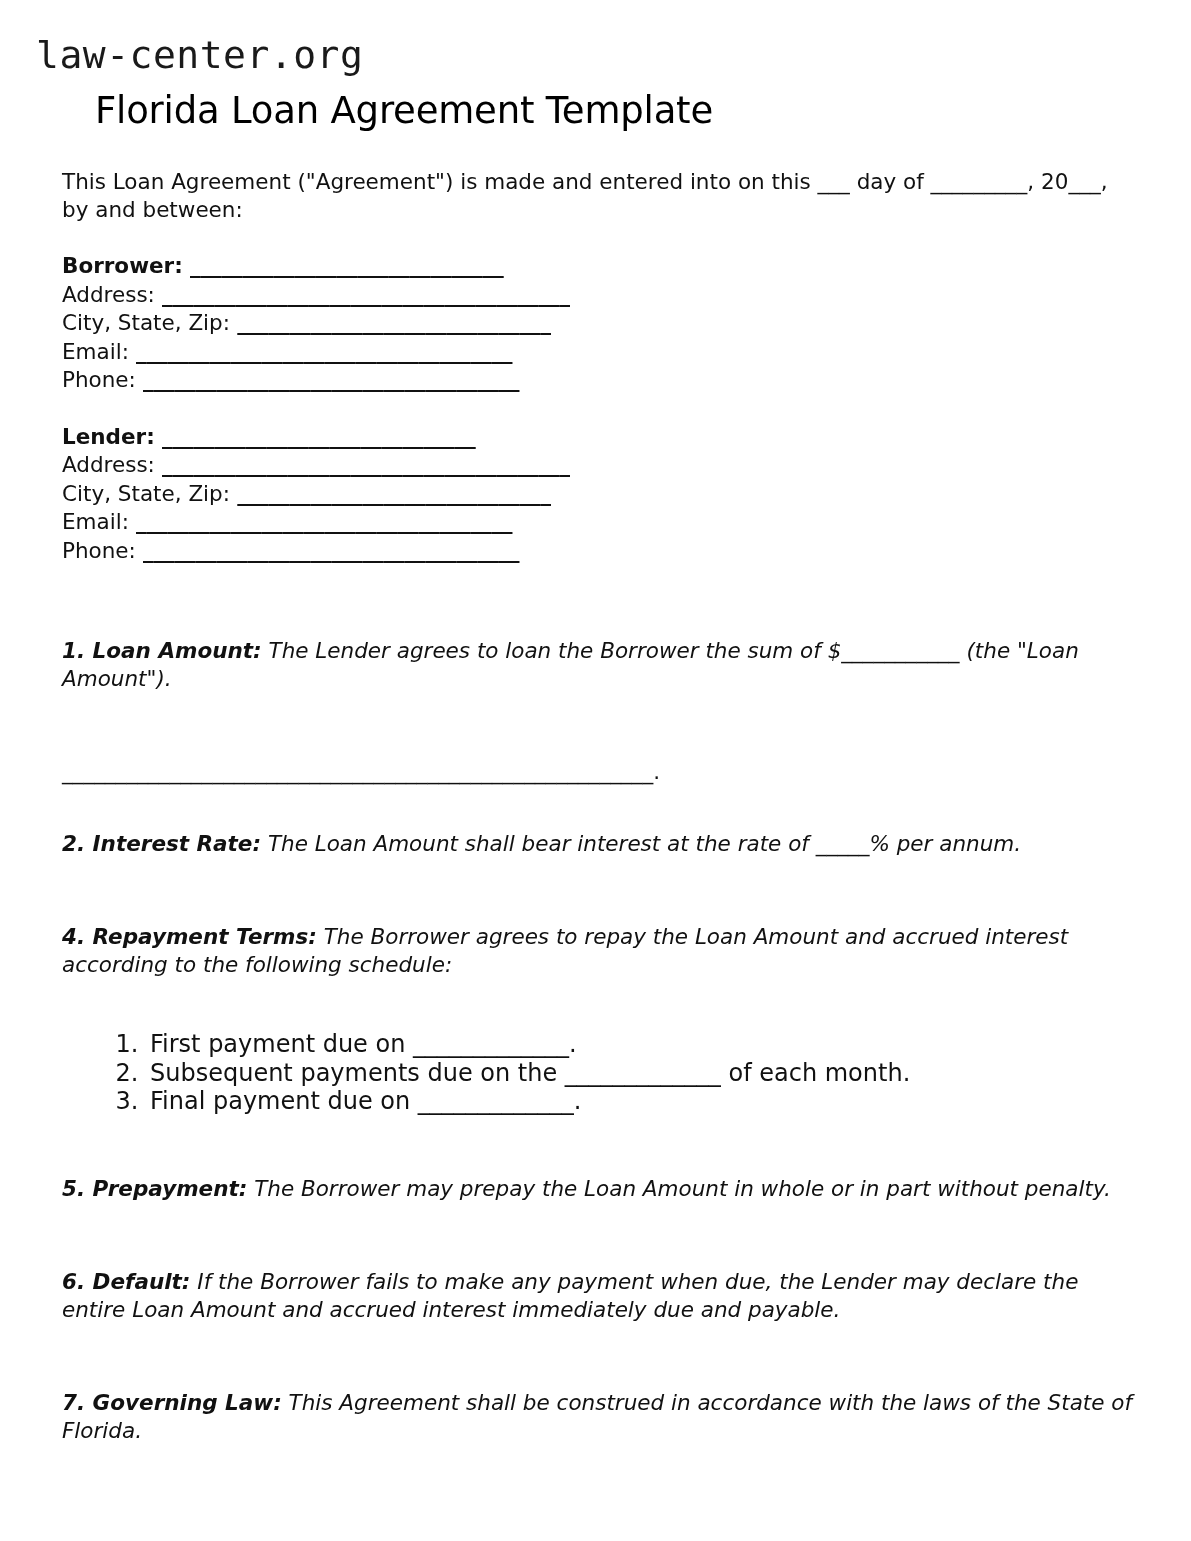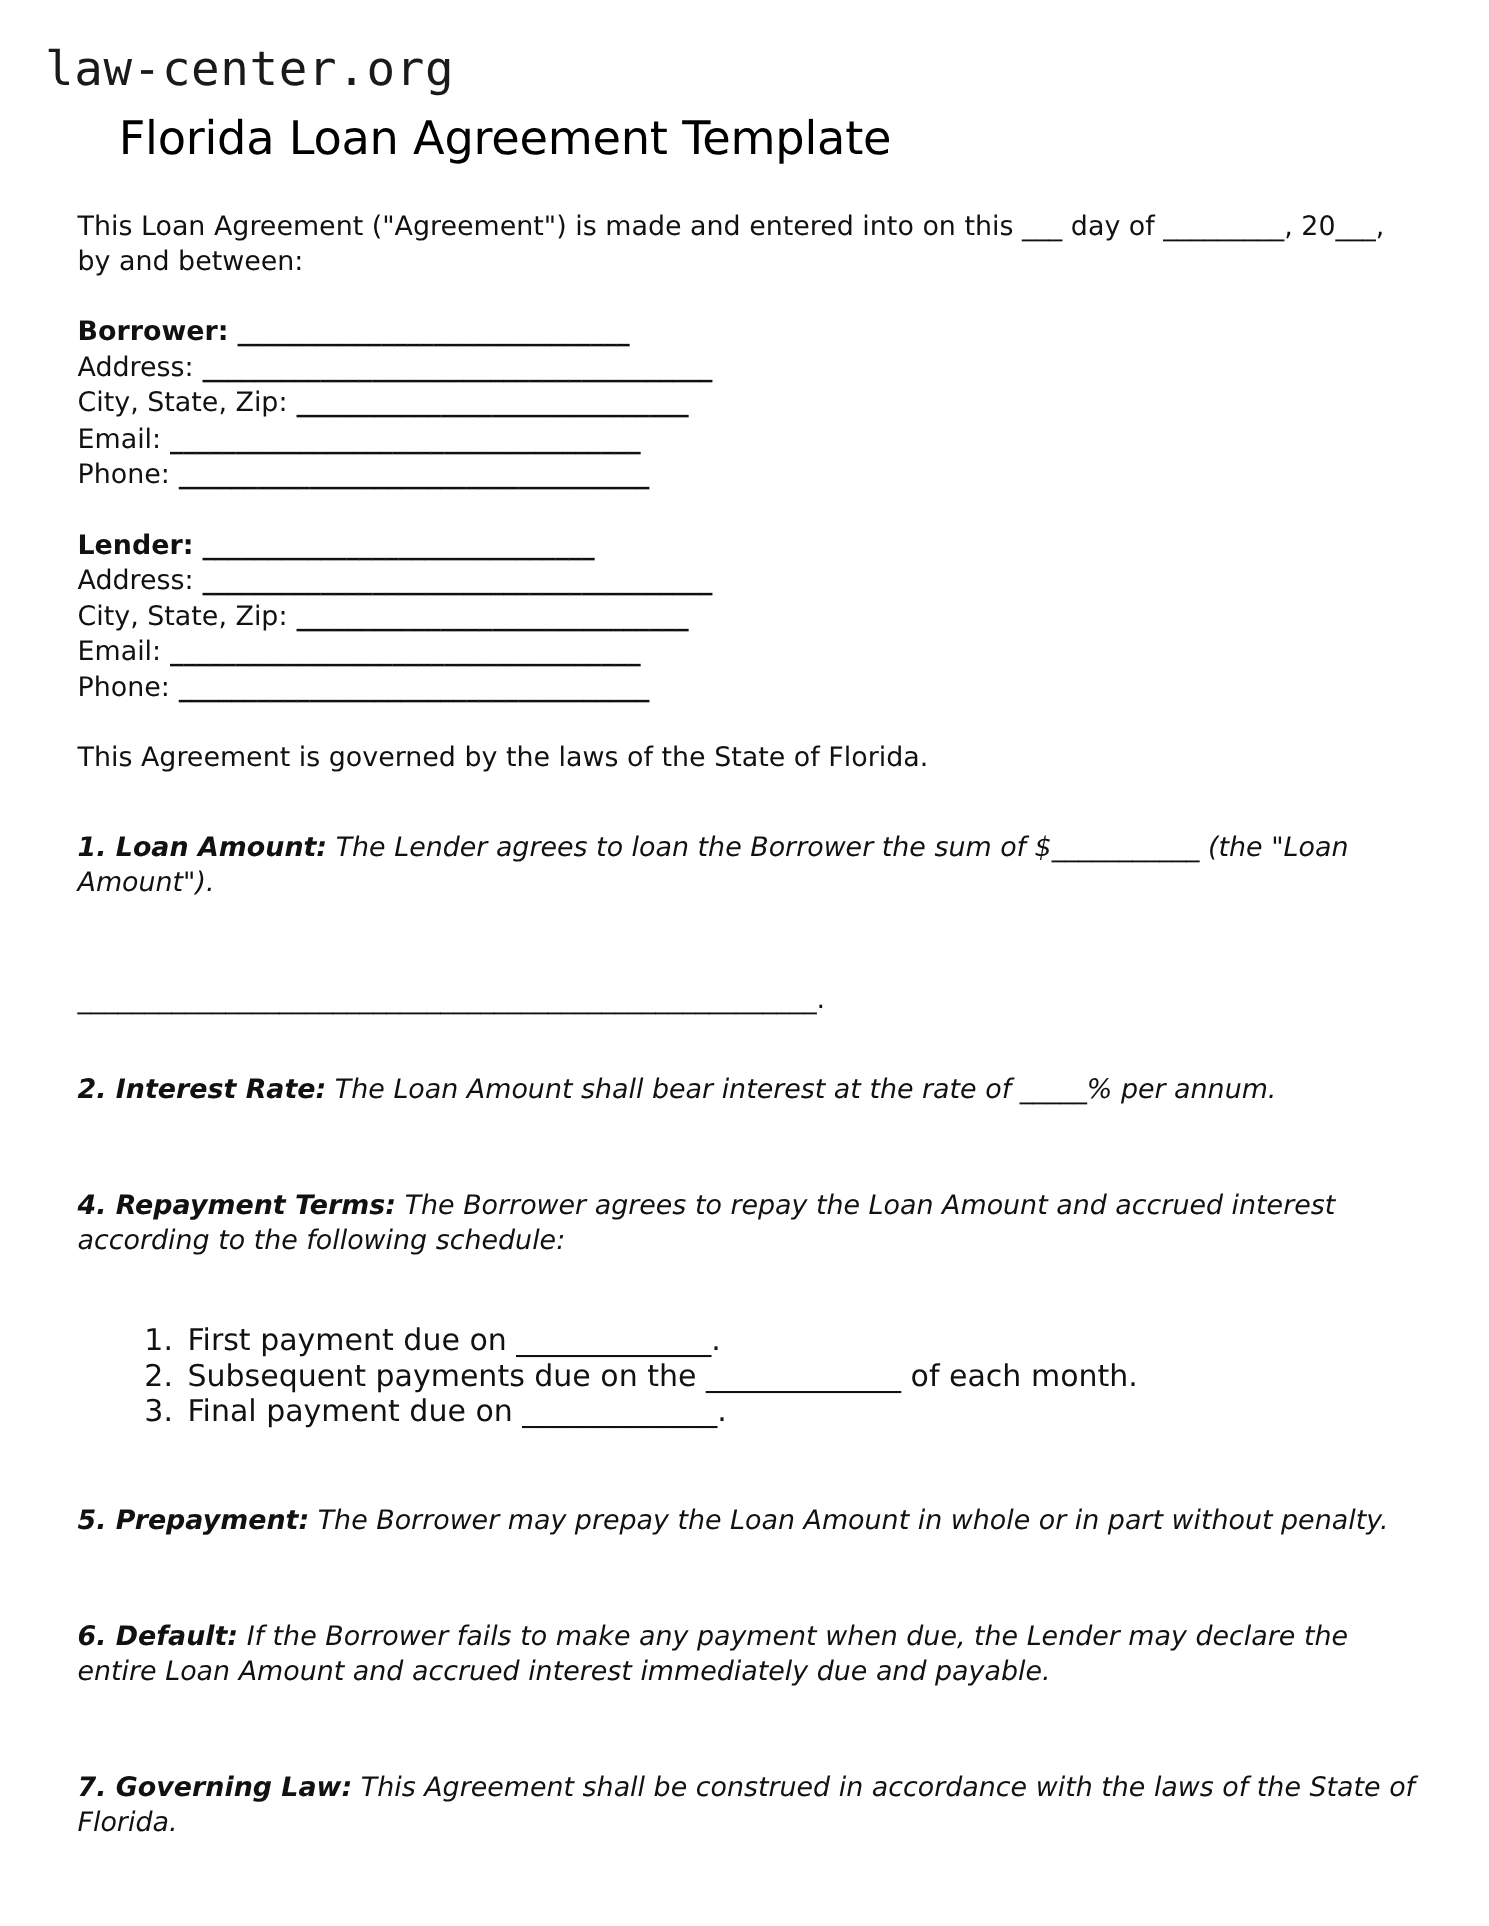--- a/index.html
+++ b/index.html
@@ -135,21 +135,20 @@
     <div class="party-block">
       <div class="party-line"><span class="lbl strong">Lender:</span><span class="blank"> ______________________________</span></div>
       <div class="party-line"><span class="lbl">Address:</span><span class="blank"> _______________________________________</span></div>
       <div class="party-line"><span class="lbl">City, State, Zip:</span><span class="blank"> ______________________________</span></div>
       <div class="party-line"><span class="lbl">Email:</span><span class="blank"> ____________________________________</span></div>
       <div class="party-line"><span class="lbl">Phone:</span><span class="blank"> ____________________________________</span></div>
     </div>
 
     <div class="gap-lg"></div>
 
-    <p class="para">This Agreement is governed by the laws of the State of Florida.</p>
 
     <div class="gap-md"></div>
 
     <p class="sec"><span class="num">1. Loan Amount:</span><span> The Lender agrees to loan the Borrower the sum of $___________ (the "Loan Amount").</span></p>
 
     <div class="gap-md"></div>
 
 
     <div class="gap-md"></div>
 

